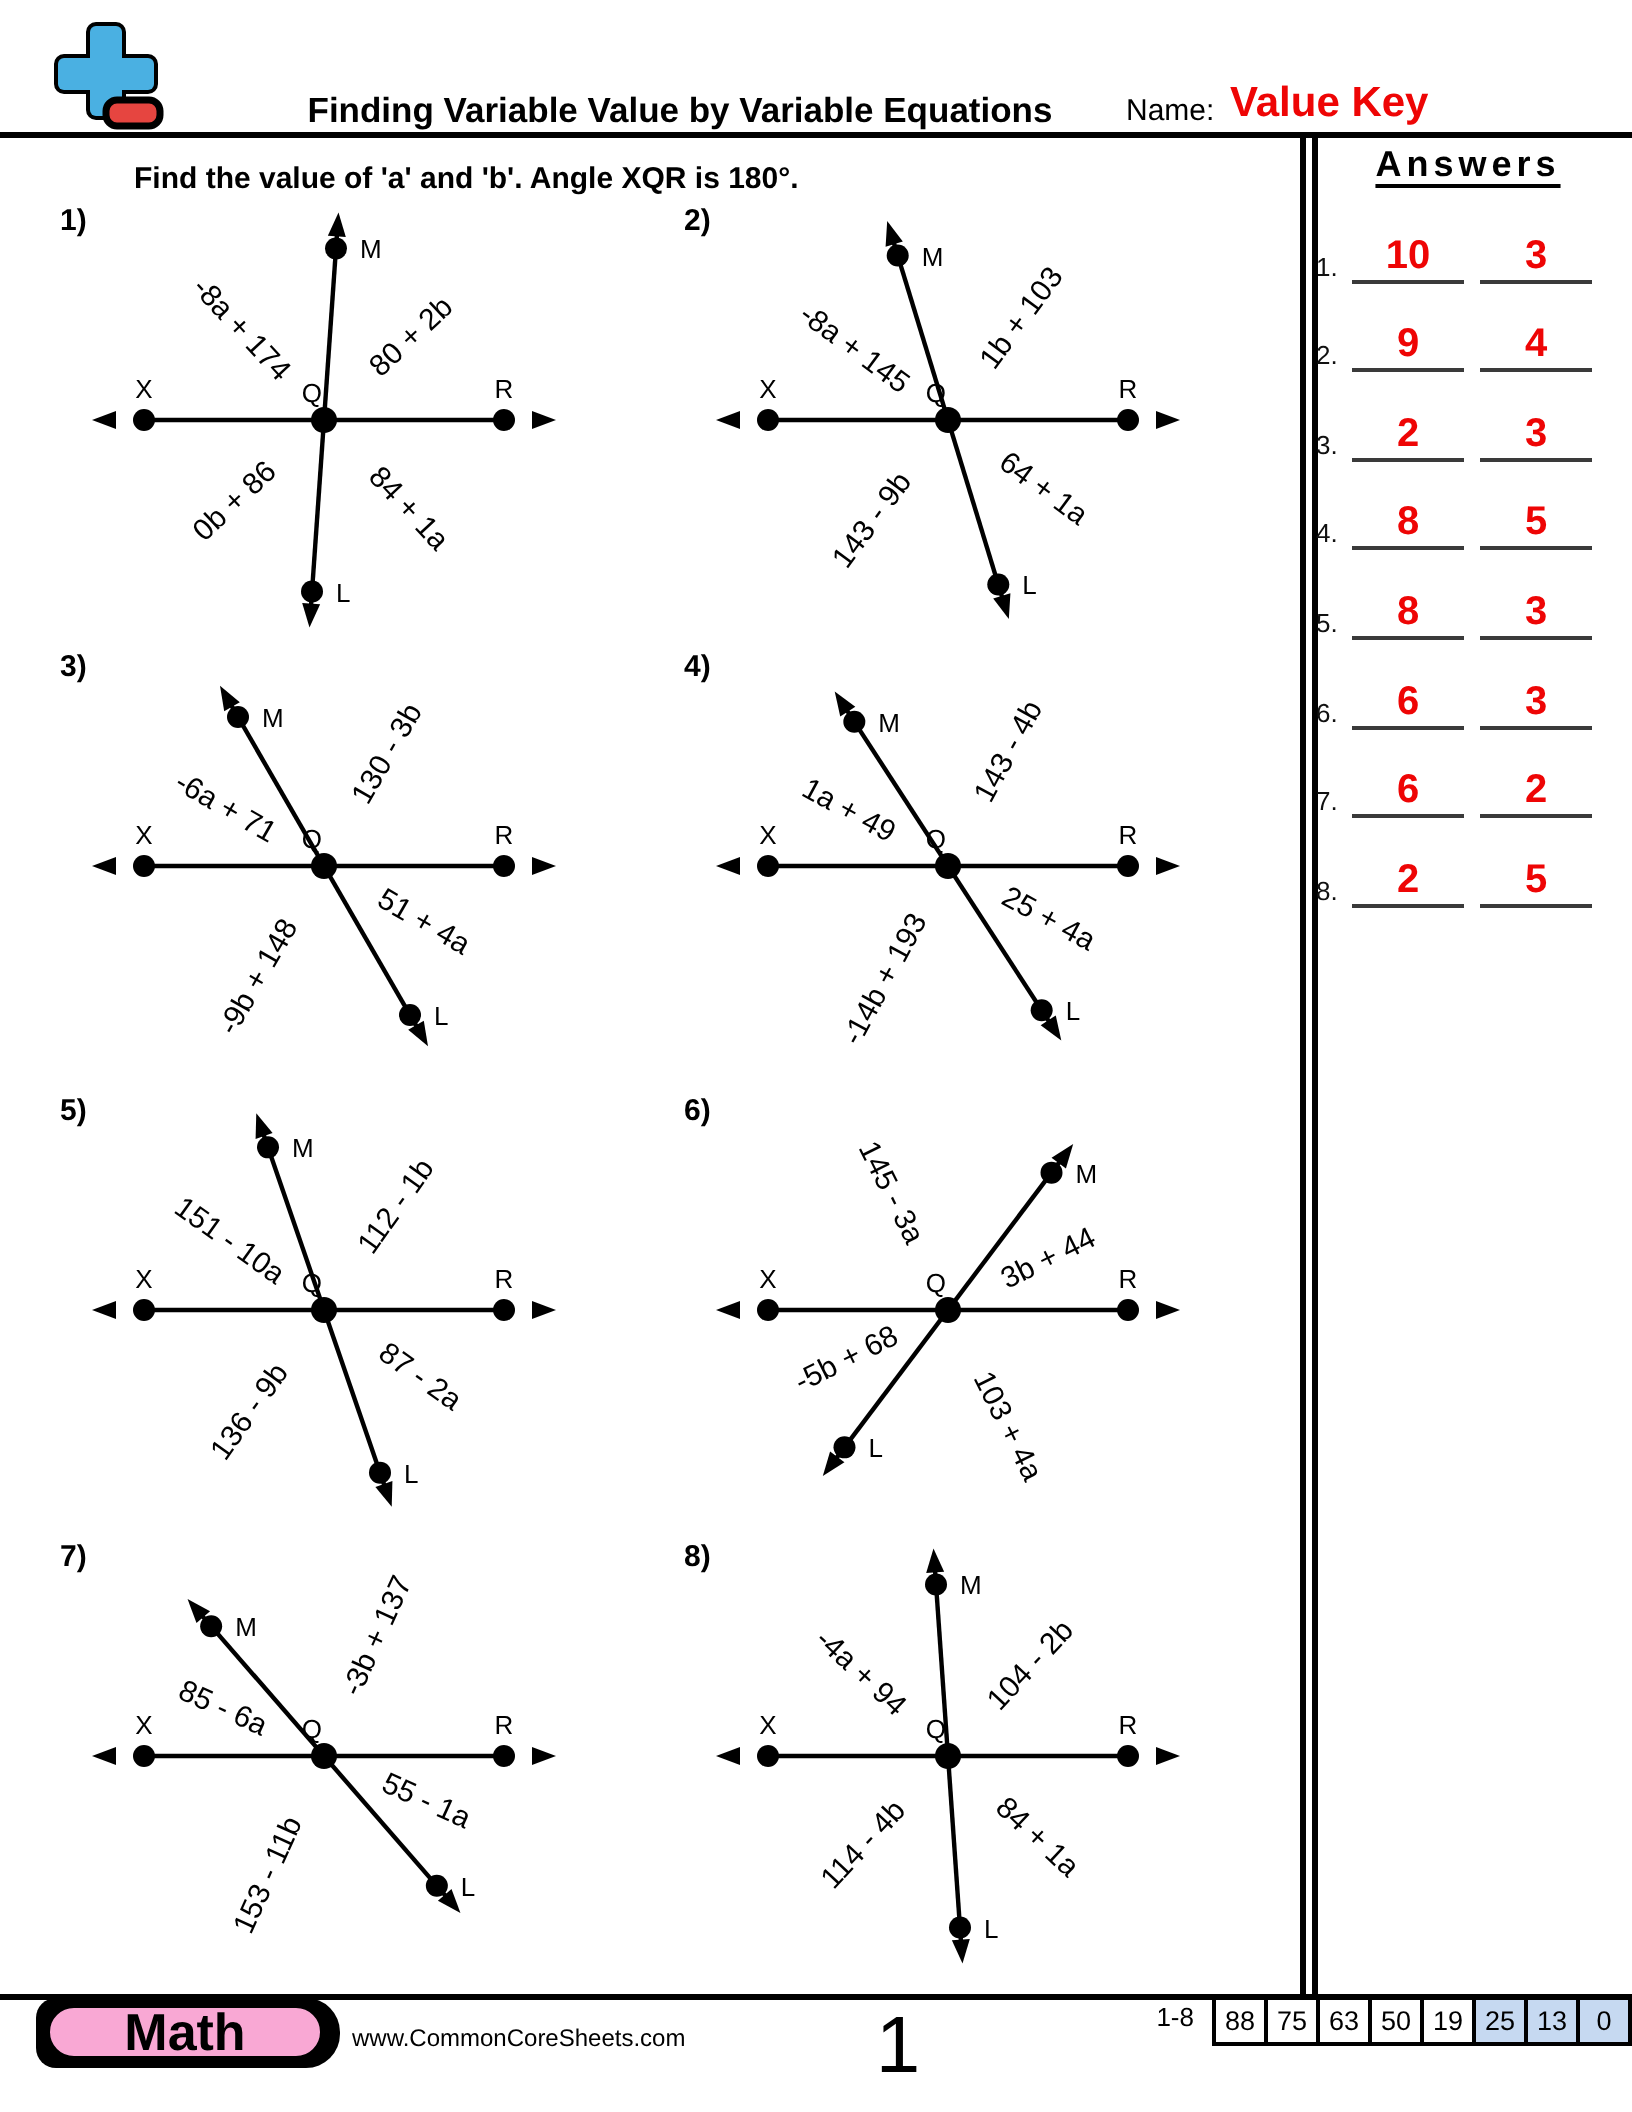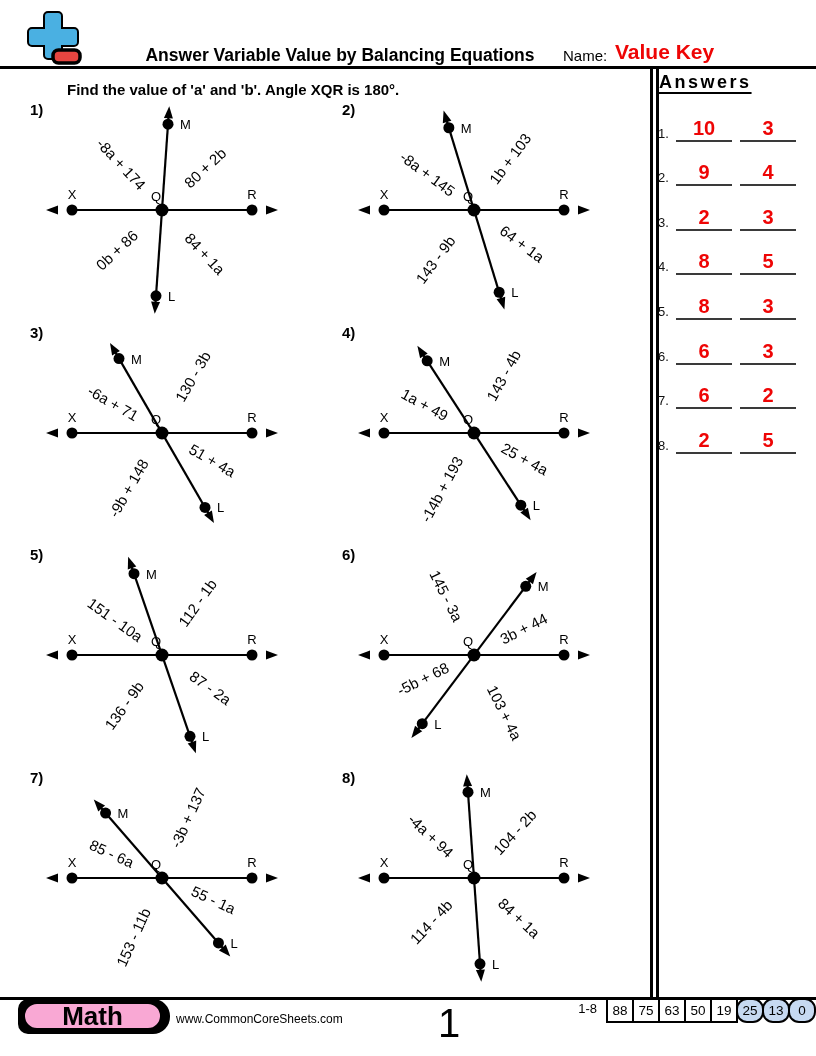--- a/index.html
+++ b/index.html
@@ -8,21 +8,21 @@
     background:#fff; overflow:hidden;
     font-family:"Liberation Sans", sans-serif; color:#000;
   }
   .abs { position:absolute; }
   .rule { position:absolute; background:#000; }
   .title { font-size:17.5px; font-weight:bold; text-align:center; }
   .name-label { font-size:15px; }
   .answer-key { font-size:21px; font-weight:bold; color:var(--red,#e00); }
   .instruction { font-size:15px; font-weight:bold; }
   .answers-heading {
-    font-size:18px; font-weight:bold; letter-spacing:2.5px; 
+    font-size:18px; font-weight:bold; letter-spacing:2.5px; text-align:center;
     text-decoration:underline; text-underline-offset:4px; text-decoration-thickness:2px;
   }
   .ans-num { font-size:13px; color:#111; }
   .ans-val { font-size:20px; font-weight:bold; color:var(--red,#e00); text-align:center; height:22px; line-height:22px; }
   .ans-blank { height:2px; background:#3a3a3a; }
   svg text { font-family:"Liberation Sans", sans-serif; fill:#000; }
   .footer-badge { background:#000; border-radius:10px 17px 17px 10px; }
   .footer-badge-inner {
     position:absolute; left:5px; top:3px; right:8px; bottom:4px;
     background:#f9a8d4; border:2.5px solid #000; border-radius:14px;
@@ -30,38 +30,38 @@
     font-size:26px; font-weight:bold;
   }
   .url { font-size:12px; }
   .page-num { font-size:40px; text-align:center; }
   .range-label { font-size:13px; text-align:right; }
   .score-row { position:absolute; display:flex; }
   .score-cell {
     width:24px; height:21px; line-height:21px; text-align:center;
     font-size:13.5px; border:2px solid #000; margin-left:-2px; background:#fff;
   }
-  .score-cell.hl { background:var(--score-blue,#c6d9f1);border-radius:11px; }
+  .score-cell.hl { background:var(--score-blue,#c6d9f1); }
 </style>
 </head>
 <body>
 
 <div class="page">
 
   <svg class="abs" style="left:24px; top:10px;" width="58" height="57" viewBox="0 0 58 57">
     <g stroke="#000" stroke-width="4" stroke-linejoin="round">
       <rect class="logo-blue" x="21" y="3" width="16" height="45" rx="3" fill="#4ab0e2"></rect>
       <rect class="logo-blue" x="5" y="19" width="48" height="16" rx="3" fill="#4ab0e2"></rect>
     </g>
     <rect class="logo-blue" x="21" y="3" width="16" height="45" rx="3" fill="#4ab0e2"></rect>
     <rect class="logo-blue" x="5" y="19" width="48" height="16" rx="3" fill="#4ab0e2"></rect>
     <rect class="logo-red" x="29" y="40" width="27" height="13" rx="5.5" stroke="#000" stroke-width="3.5" fill="#e64540"></rect>
   </svg>
 
-  <div class="abs title" style="left:90px; top:45px; width:500px;">Answer Variable Value by Balancing Equations</div>
+  <div class="abs title" style="left:90px; top:45px; width:500px;">Finding Variable Value by Variable Equations</div>
   <div class="abs name-label" style="left:563px; top:47px;">Name:</div>
   <div class="abs answer-key" style="left:615px; top:40px;">Value Key</div>
   <div class="rule" style="left:0; top:66px; width:816px; height:3px;"></div>
   <div class="abs instruction" style="left:20px; top:81px;margin-left:47px;">Find the value of 'a' and 'b'. Angle XQR is 180°.</div>
 
   <div class="rule" style="left:650px; top:69px; width:2.5px; height:928px;"></div>
   <div class="rule" style="left:656px; top:69px; width:2.5px; height:928px;"></div>
 
   <div class="abs answers-heading" style="left:659px; top:72px; width:150px;">Answers</div>
 

